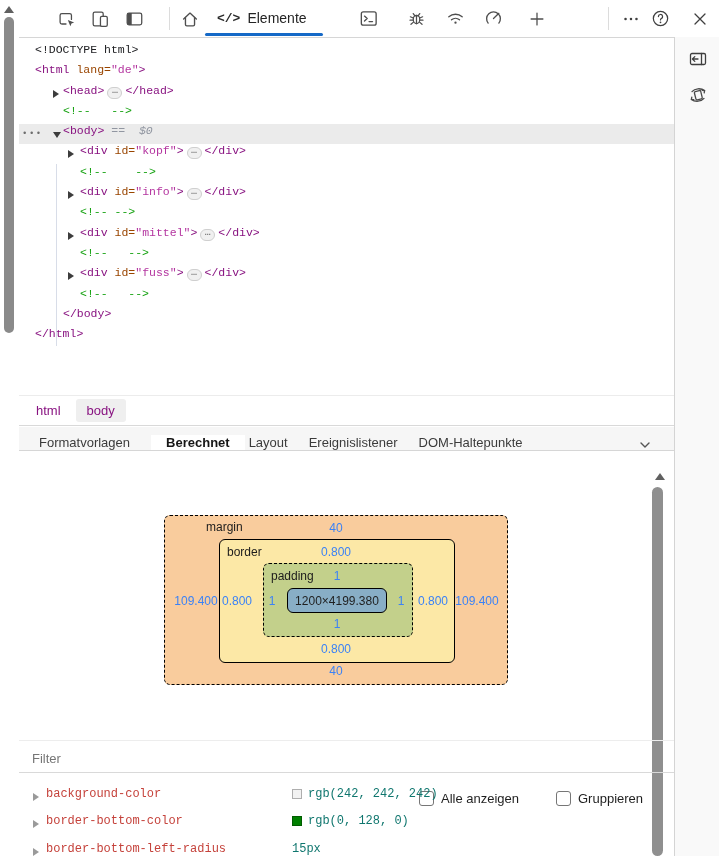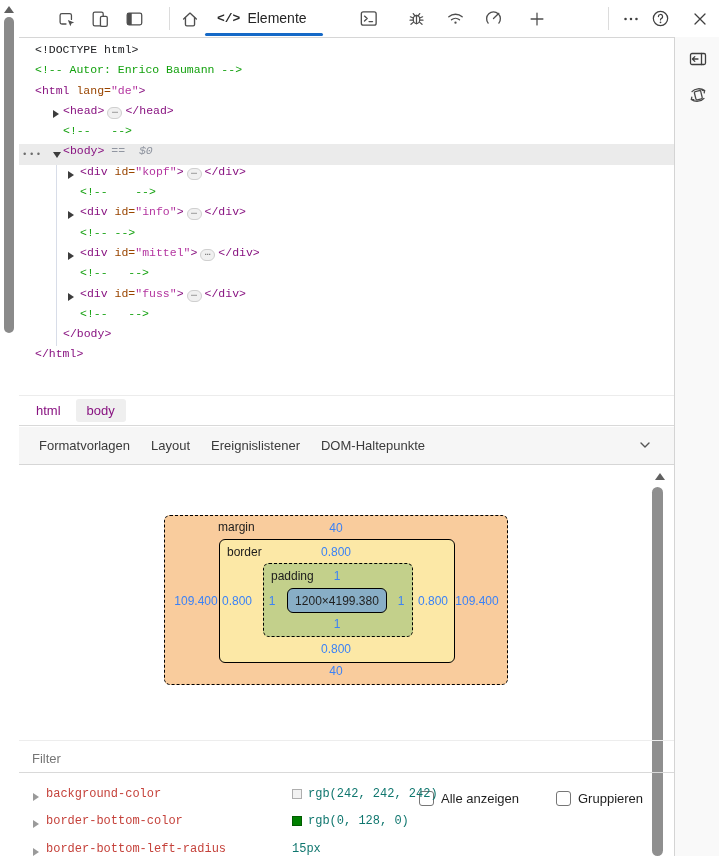--- a/index.html
+++ b/index.html
@@ -54,22 +54,22 @@
         border-radius:6px;color:#555;font-size:10px;line-height:6px;text-align:center;margin:0 3px;vertical-align:1px;}
   .indent-guide{position:absolute;left:37px;top:126px;width:1px;height:182px;background:#d8dde8;}
 
   
   .breadcrumb{left:19px;top:395px;width:655px;height:31px;background:#fff;border-top:1px solid #ececec;
               border-bottom:1px solid #d9d9d9;display:flex;align-items:center;padding-left:11px;box-sizing:border-box;gap:9px;}
   .crumb{font-size:13px;color:var(--tag,#881280);padding:4px 6px;border-radius:3px;}
   .crumb.active{background:#efefef;padding:4px 11px;}
 
   
-  .panel-tabs{left:19px;top:427px;width:655px;height:38px;background:#f6f6f6;border-bottom:1px solid #d6d6d6;
-              display:flex;align-items:center;padding-left:20px;box-sizing:border-box;}
+  .panel-tabs{left:19px;top:427px;width:655px;height:24px;background:#f6f6f6;border-bottom:1px solid #d6d6d6;
+              display:flex;align-items:flex-end;padding-left:20px;box-sizing:border-box;}
   .ptab{display:flex;align-items:center;font-size:13px;color:#3b3b3b;margin-right:21px;}
   .ptab.active{background:#fff;font-weight:700;color:#161616;padding:0 15px;margin-right:4px;}
   .tabs-chevron{position:absolute;left:638px;top:438px;}
 
   
   .computed{left:19px;top:466px;width:655px;height:390px;background:#fff;}
   .bm-box{position:absolute;box-sizing:border-box;border-radius:6px;}
   .bm-margin{left:164px;top:515px;width:344px;height:170px;background:var(--margin-fill,#f9cc9d);border:1px dashed #000;}
   .bm-border{left:219px;top:539px;width:236px;height:124px;background:var(--border-fill,#fce8a6);border:1px solid #000;}
   .bm-padding{left:263px;top:563px;width:150px;height:74px;background:var(--padding-fill,#c3d08b);border:1px dashed #000;}
@@ -214,23 +214,20 @@
       </svg>
     </div>
   </div>
 
   <div class="abs dom-tree" id="dom-tree">
     <div class="indent-guide"></div>
   <div class="tree-row ind0">
         <span class="code"><span class="t-plain">&lt;!DOCTYPE html&gt;</span></span>
       </div>
       <div class="tree-row ind0">
-        <span class="code"><span class="t-comm">&lt;!-- Autor: Enrico Baumann --&gt;</span></span>
-      </div>
-      <div class="tree-row ind0">
         <span class="code"><span class="t-tag">&lt;html </span><span class="t-attr">lang=</span><span class="t-val">"de"</span><span class="t-tag">&gt;</span></span>
       </div>
       <div class="tree-row ind1">
         <span class="exp closed"></span>
         <span class="code"><span class="t-tag">&lt;head&gt;</span><span class="pill">…</span><span class="t-tag">&lt;/head&gt;</span></span>
       </div>
       <div class="tree-row ind1">
         <span class="code"><span class="t-comm">&lt;!--   --&gt;</span></span>
       </div>
       <div class="tree-row ind1 sel">
@@ -274,39 +271,40 @@
       </div>
     </div>
 
   <div class="abs breadcrumb" id="breadcrumb">
       <span class="crumb">html</span>
       <span class="crumb active">body</span>
     </div>
 
   <div class="abs panel-tabs" id="panel-tabs">
       <div class="ptab">Formatvorlagen</div>
+      <div class="ptab active">Berechnet</div>
       <div class="ptab">Layout</div>
       <div class="ptab">Ereignislistener</div>
       <div class="ptab">DOM-Haltepunkte</div>
     </div>
   <div class="abs tabs-chevron">
     <svg width="14" height="14" viewBox="0 0 14 14" fill="none" stroke="#555" stroke-width="1.4" stroke-linecap="round" stroke-linejoin="round">
       <path d="M3 5 L7 9 L11 5"></path>
     </svg>
   </div>
 
   <div class="abs computed"></div>
 
   <div class="abs bm-box bm-margin"></div>
   <div class="abs bm-box bm-border"></div>
   <div class="abs bm-box bm-padding"></div>
   <div class="abs bm-box bm-content">
     <span>1200×4199.380</span>
   </div>
-  <span class="bm-label" style="left:188px;top:520px;padding-left:30px;">margin</span>
+  <span class="bm-label" style="left:176px;top:520px;padding-left:30px;">margin</span>
   <span class="bm-val" style="left:336px;top:528px;">40</span>
   <span class="bm-val" style="left:196px;top:601px;">109.400</span>
   <span class="bm-val" style="left:477px;top:601px;">109.400</span>
   <span class="bm-val" style="left:336px;top:671px;">40</span>
   <span class="bm-label" style="left:227px;top:545px;">border</span>
   <span class="bm-val" style="left:336px;top:552px;">0.800</span>
   <span class="bm-val" style="left:237px;top:601px;">0.800</span>
   <span class="bm-val" style="left:433px;top:601px;">0.800</span>
   <span class="bm-val" style="left:336px;top:649px;">0.800</span>
   <span class="bm-label" style="left:271px;top:569px;">padding</span>

